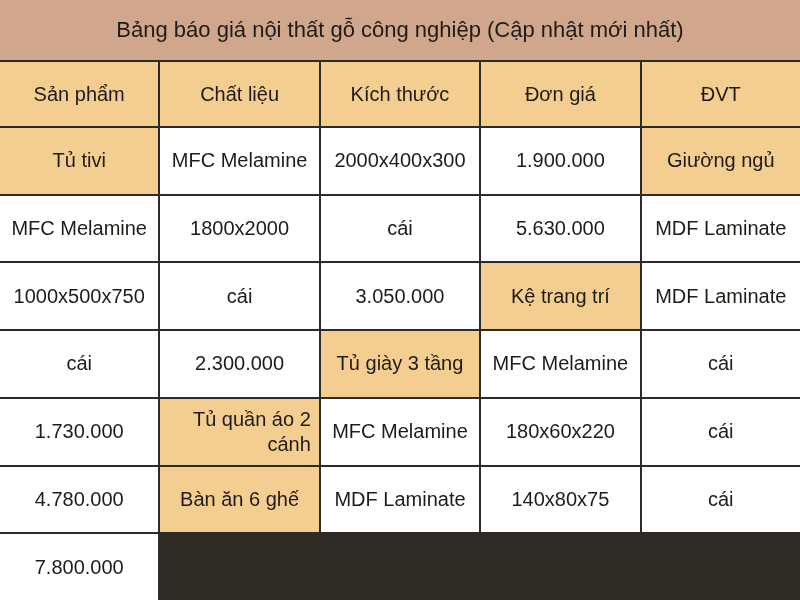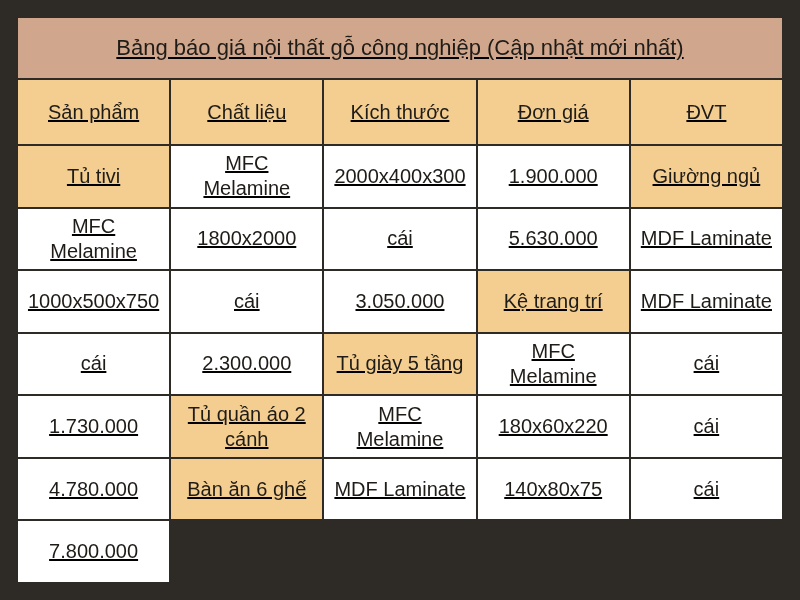--- a/index.html
+++ b/index.html
@@ -12,23 +12,22 @@
     font-family: "Liberation Sans", "DejaVu Sans", sans-serif;
   }
   .price-grid {
     box-sizing: border-box;
     width: 800px;
     height: 600px;
     display: grid;
     grid-template-columns: repeat(5, 1fr);
     grid-template-rows: 60px 64px repeat(7, 1fr);
     gap: 2px;
-    padding: 18px;
+    padding: 0;
     background: var(--border-color, #2e2a26);
-    text-decoration: underline;
   }
   .cell {
     box-sizing: border-box;
     display: flex;
     align-items: center;
     justify-content: center;
     text-align: center;
     background: var(--cell-bg, #ffffff);
     color: var(--text-color, #1f1c18);
     font-size: 20px;
@@ -39,20 +38,21 @@
     grid-column: 1 / -1;
     background: var(--title-bg, #d0a68c);
     font-size: 22px;
   }
   .head-cell {
     background: var(--header-bg, #f4cd90);
     font-size: 20px;
   }
   .rowhead-cell {
     background: var(--header-bg, #f4cd90);
+    text-align: right;
   }
 </style>
 </head>
 <body>
 
 <div class="price-grid">
 
   <div class="cell title-cell">Bảng báo giá nội thất gỗ công nghiệp (Cập nhật mới nhất)</div>
 
   <div class="cell head-cell">Sản phẩm</div>
@@ -75,21 +75,21 @@
   <div class="cell">MDF Laminate</div>
   <div class="cell">1000x500x750</div>
   <div class="cell">cái</div>
   <div class="cell">3.050.000</div>
 
   <div class="cell rowhead-cell">Kệ trang trí</div>
   <div class="cell">MDF Laminate</div>
   <div class="cell">cái</div>
   <div class="cell">2.300.000</div>
 
-  <div class="cell rowhead-cell">Tủ giày 5 tầng</div>
+  <div class="cell rowhead-cell">Tủ giày 3 tầng</div>
   <div class="cell">MFC Melamine</div>
   <div class="cell">cái</div>
   <div class="cell">1.730.000</div>
 
   <div class="cell rowhead-cell">Tủ quần áo 2 cánh</div>
   <div class="cell">MFC Melamine</div>
   <div class="cell">180x60x220</div>
   <div class="cell">cái</div>
   <div class="cell">4.780.000</div>
 

